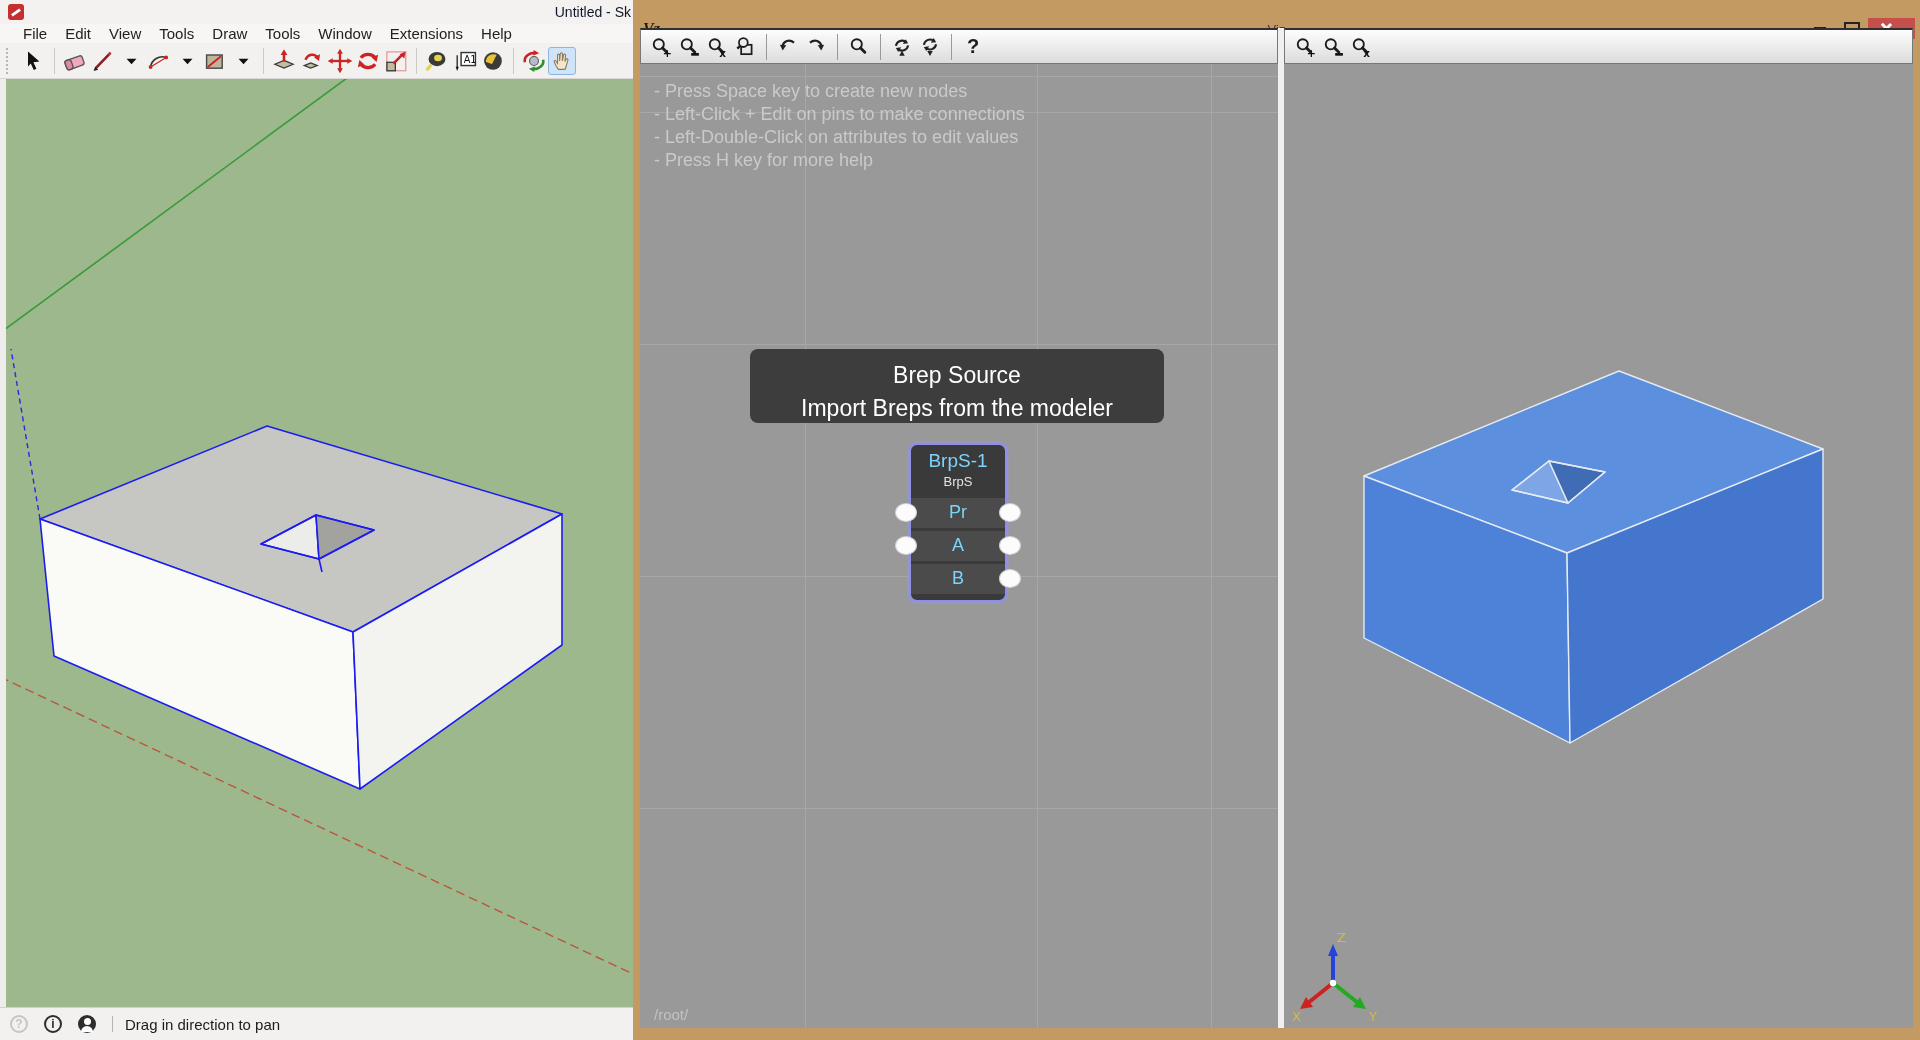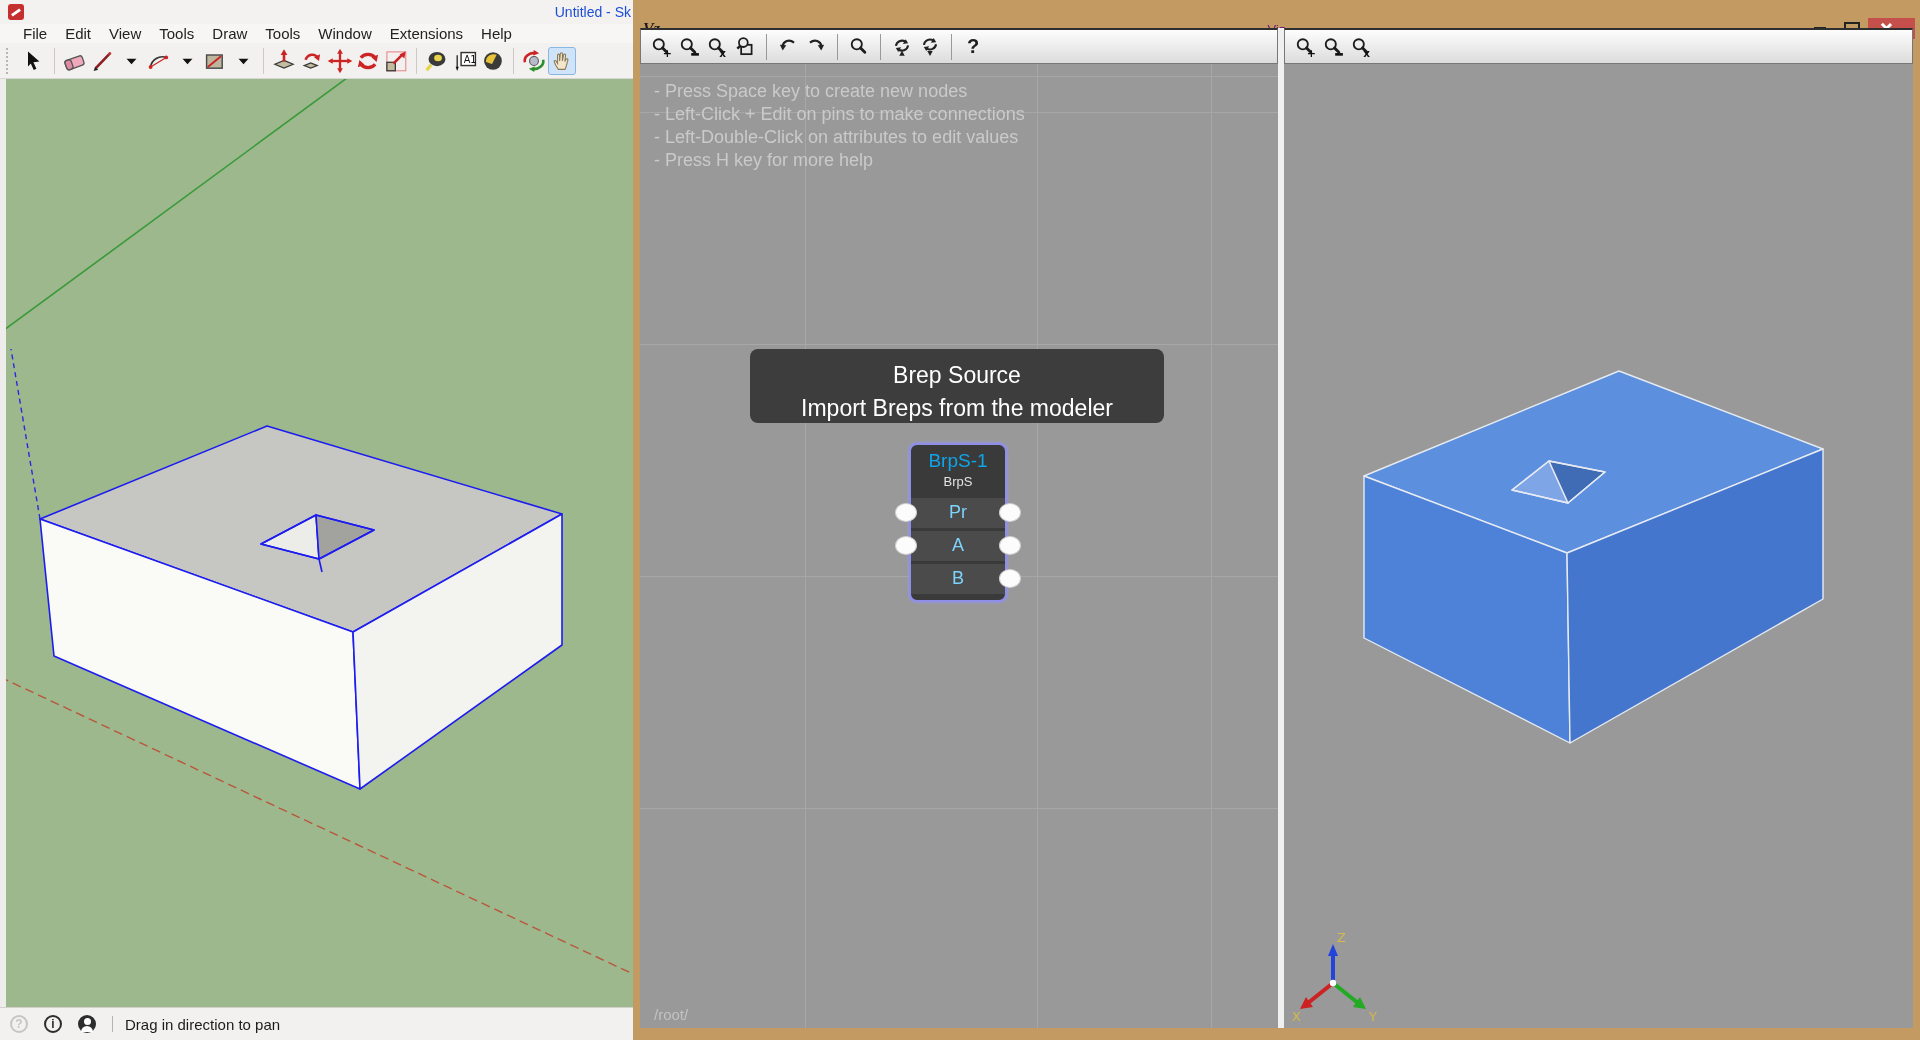--- a/index.html
+++ b/index.html
@@ -4,21 +4,21 @@
 <style>
   * { margin:0; padding:0; box-sizing:border-box; }
   html,body { width:1920px; height:1040px; overflow:hidden; font-family:"Liberation Sans","DejaVu Sans",sans-serif; }
   #app { position:relative; width:1920px; height:1040px; background:#888; }
 
   
   .su-window { position:absolute; left:0; top:0; width:633px; height:1040px; background:#efedeb; }
   .su-titlebar { position:absolute; left:0; top:0; width:633px; height:24px; background:#f3f2f0; }
   .su-logo { position:absolute; left:8px; top:4px; width:16px; height:16px; background:#c62f2f; border-radius:3px; }
   .su-logo::after { content:""; position:absolute; left:3px; top:7px; width:10px; height:3px; background:#fff; transform:rotate(-35deg); }
-  .su-title { position:absolute; right:2px; top:4px; font-size:14px; color:#1d4ed8; white-space:nowrap; }
+  .su-title { position:absolute; right:2px; top:4px; font-size:14px; color:#0f172a; white-space:nowrap; }
   .su-menubar { position:absolute; left:0; top:24px; width:639px; height:19px; background:#f7f6f5; display:flex; align-items:center; padding-left:14px; gap:0; }
   .su-menu-item { font-size:15px; color:#222; padding:0 9px; cursor:default; }
   .su-toolbar { position:absolute; left:0; top:43px; width:633px; height:36px; background:#f2f1ef; border-bottom:1px solid #d9d7d4; display:flex; align-items:center; padding-left:4px; }
   .su-grip { width:4px; height:26px; border-left:2px dotted #b8b6b2; margin:0 10px 0 2px; }
   .su-tool { width:28px; height:28px; display:flex; align-items:center; justify-content:center; border-radius:3px; }
   .su-tool.active { background:#cfe4f8; border:1px solid #8ab6e4; }
   .su-divider { width:1px; height:26px; background:#ccc9c5; margin:0 6px; }
   .su-viewport { position:absolute; left:6px; top:79px; width:627px; height:928px; background:var(--model-green-bg); }
   .su-statusbar { position:absolute; left:0; top:1007px; width:633px; height:33px; background:#f2f1ef; border-top:1px solid #d2d0cd; display:flex; align-items:center; padding-left:10px; }
   .sb-icon { width:18px; height:18px; border-radius:50%; margin-right:16px; display:flex; align-items:center; justify-content:center; font-size:12px; font-weight:bold; }
@@ -57,21 +57,21 @@
        repeating-linear-gradient(to right, var(--grid-line) 0 1px, transparent 1px 232px),
        repeating-linear-gradient(to bottom, var(--grid-line) 0 1px, transparent 1px 232px);
      background-position:-67px 48px; }
   .help-lines { position:absolute; left:14px; top:16px; }
   .help-line { font-size:18px; color:#cacaca; line-height:23px; white-space:nowrap; }
   .tooltip-box { position:absolute; left:110px; top:285px; width:414px; height:74px; background:rgba(58,58,58,0.97); border-radius:8px; text-align:center; color:#fff; padding-top:9px; }
   .tooltip-title { font-size:23px; line-height:34px; }
   .tooltip-sub { font-size:23px; line-height:33px; }
   .node-box { position:absolute; left:269px; top:379px; width:98px; height:159px; background:var(--node-bg); border:2px solid var(--node-border); border-radius:8px; box-shadow:0 0 0 1.5px rgba(150,150,235,.55); }
   .node-header { height:50px; text-align:center; padding-top:4px; }
-  .node-title { font-size:19px; color:#0ea5e9; line-height:24px; }
+  .node-title { font-size:19px; color:#7dd3fc; line-height:24px; }
   .node-type { font-size:13px; color:#e3e3e3; line-height:17px; }
   .node-row { height:30px; margin-top:3px; background:var(--node-row-bg); text-align:center; font-size:18px; color:#7dd3fc; line-height:29px; }
   .pin { position:absolute; width:22px; height:19px; border-radius:50%; background:#fcfcfc; border:1px solid #cfcfcf; }
   .path-label { position:absolute; left:14px; top:942px; font-size:15px; color:#c2c2c2; }
 
   .view3d { position:relative; flex:1; background:var(--canvas-gray); overflow:hidden; }
   svg text { font-family:"DejaVu Sans",sans-serif; }
 </style>
 </head>
 <body>

